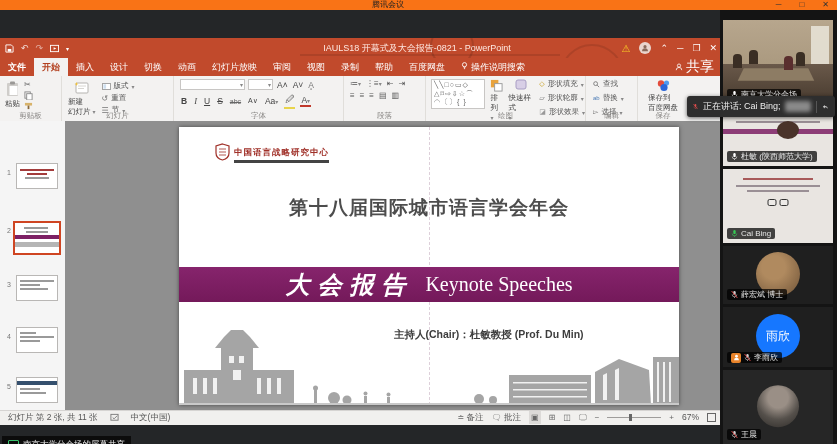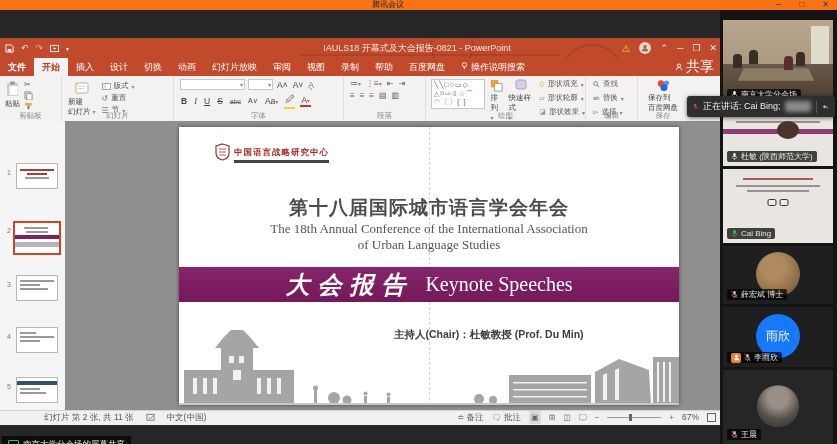--- a/index.html
+++ b/index.html
@@ -72,21 +72,21 @@
   .s-en{position:absolute;left:0;top:94px;width:100%;text-align:center;font-family:"Liberation Serif",serif;font-size:13px;line-height:16px;color:#555;}
   .banner{position:absolute;left:0;top:140px;width:100%;height:35px;background:linear-gradient(180deg,#86246c,#74195a);display:flex;align-items:center;justify-content:center;gap:12px;color:#fff;}
   .banner-zh{font-family:"Liberation Serif",serif;font-style:italic;font-weight:bold;font-size:24px;letter-spacing:8px;}
   .banner-en{font-family:"Liberation Serif",serif;font-size:20px;}
   .chair{position:absolute;left:215px;top:200px;font-size:10.5px;font-weight:bold;color:#3d3d3d;line-height:15px;z-index:2;}
   .chair .l2{padding-left:66px;}
   .silhouette{position:absolute;left:0;bottom:0;width:500px;height:75px;}
 
   
   .status{position:absolute;left:0;top:372px;width:720px;height:14px;background:#f1f0ee;border-top:1px solid #d6d4d2;font-size:8.5px;color:#555;}
-  .st-left{position:absolute;left:8px;top:0;line-height:13px;display:flex;gap:12px;align-items:center;margin-left:36px;}
+  .st-left{position:absolute;left:8px;top:0;line-height:13px;display:flex;gap:12px;align-items:center;}
   .st-right{position:absolute;right:4px;top:0;line-height:13px;display:flex;gap:8px;align-items:center;}
   .viewic{font-size:8px;color:#666;letter-spacing:0;}
   .viewic.sel{background:#dcdad8;padding:0 2px;}
   .zoomtrack{width:54px;height:1px;background:#9f9d9b;position:relative;display:inline-block;vertical-align:middle;}
   .zoomthumb{position:absolute;left:22px;top:-3px;width:3px;height:7px;background:#666;}
   .fitbox{width:7px;height:7px;border:1px solid #666;display:inline-block;}
 
   
   .sidebar{position:absolute;left:720px;top:10px;width:117px;height:434px;background:#141414;}
   .tile{position:absolute;left:3px;width:110px;background:#262626;overflow:hidden;}
@@ -430,24 +430,20 @@
                 <path d="M4 6h7M4 9h7M4 12h7" stroke="#a03028" stroke-width="0.8"></path>
               </svg>
             <span>
               <span class="logo-txt1">中国语言战略研究中心</span>
               <span class="logo-sub1" style="display:block;"></span>
             </span>
           </div>
         </div>
 
         <div class="s-title">第十八届国际城市语言学会年会</div>
-        <div class="s-en">
-          <span>The 18th Annual Conference of the International Association</span><br>
-          <span>of Urban Language Studies</span>
-        </div>
 
         <div class="banner">
           <span class="banner-zh">大会报告</span>
           <span class="banner-en">Keynote Speeches</span>
         </div>
 
         <div class="chair">
           <div><span>主持人(Chair)：</span><span>杜敏教授 (Prof. Du Min)</span></div>
         </div>
 

